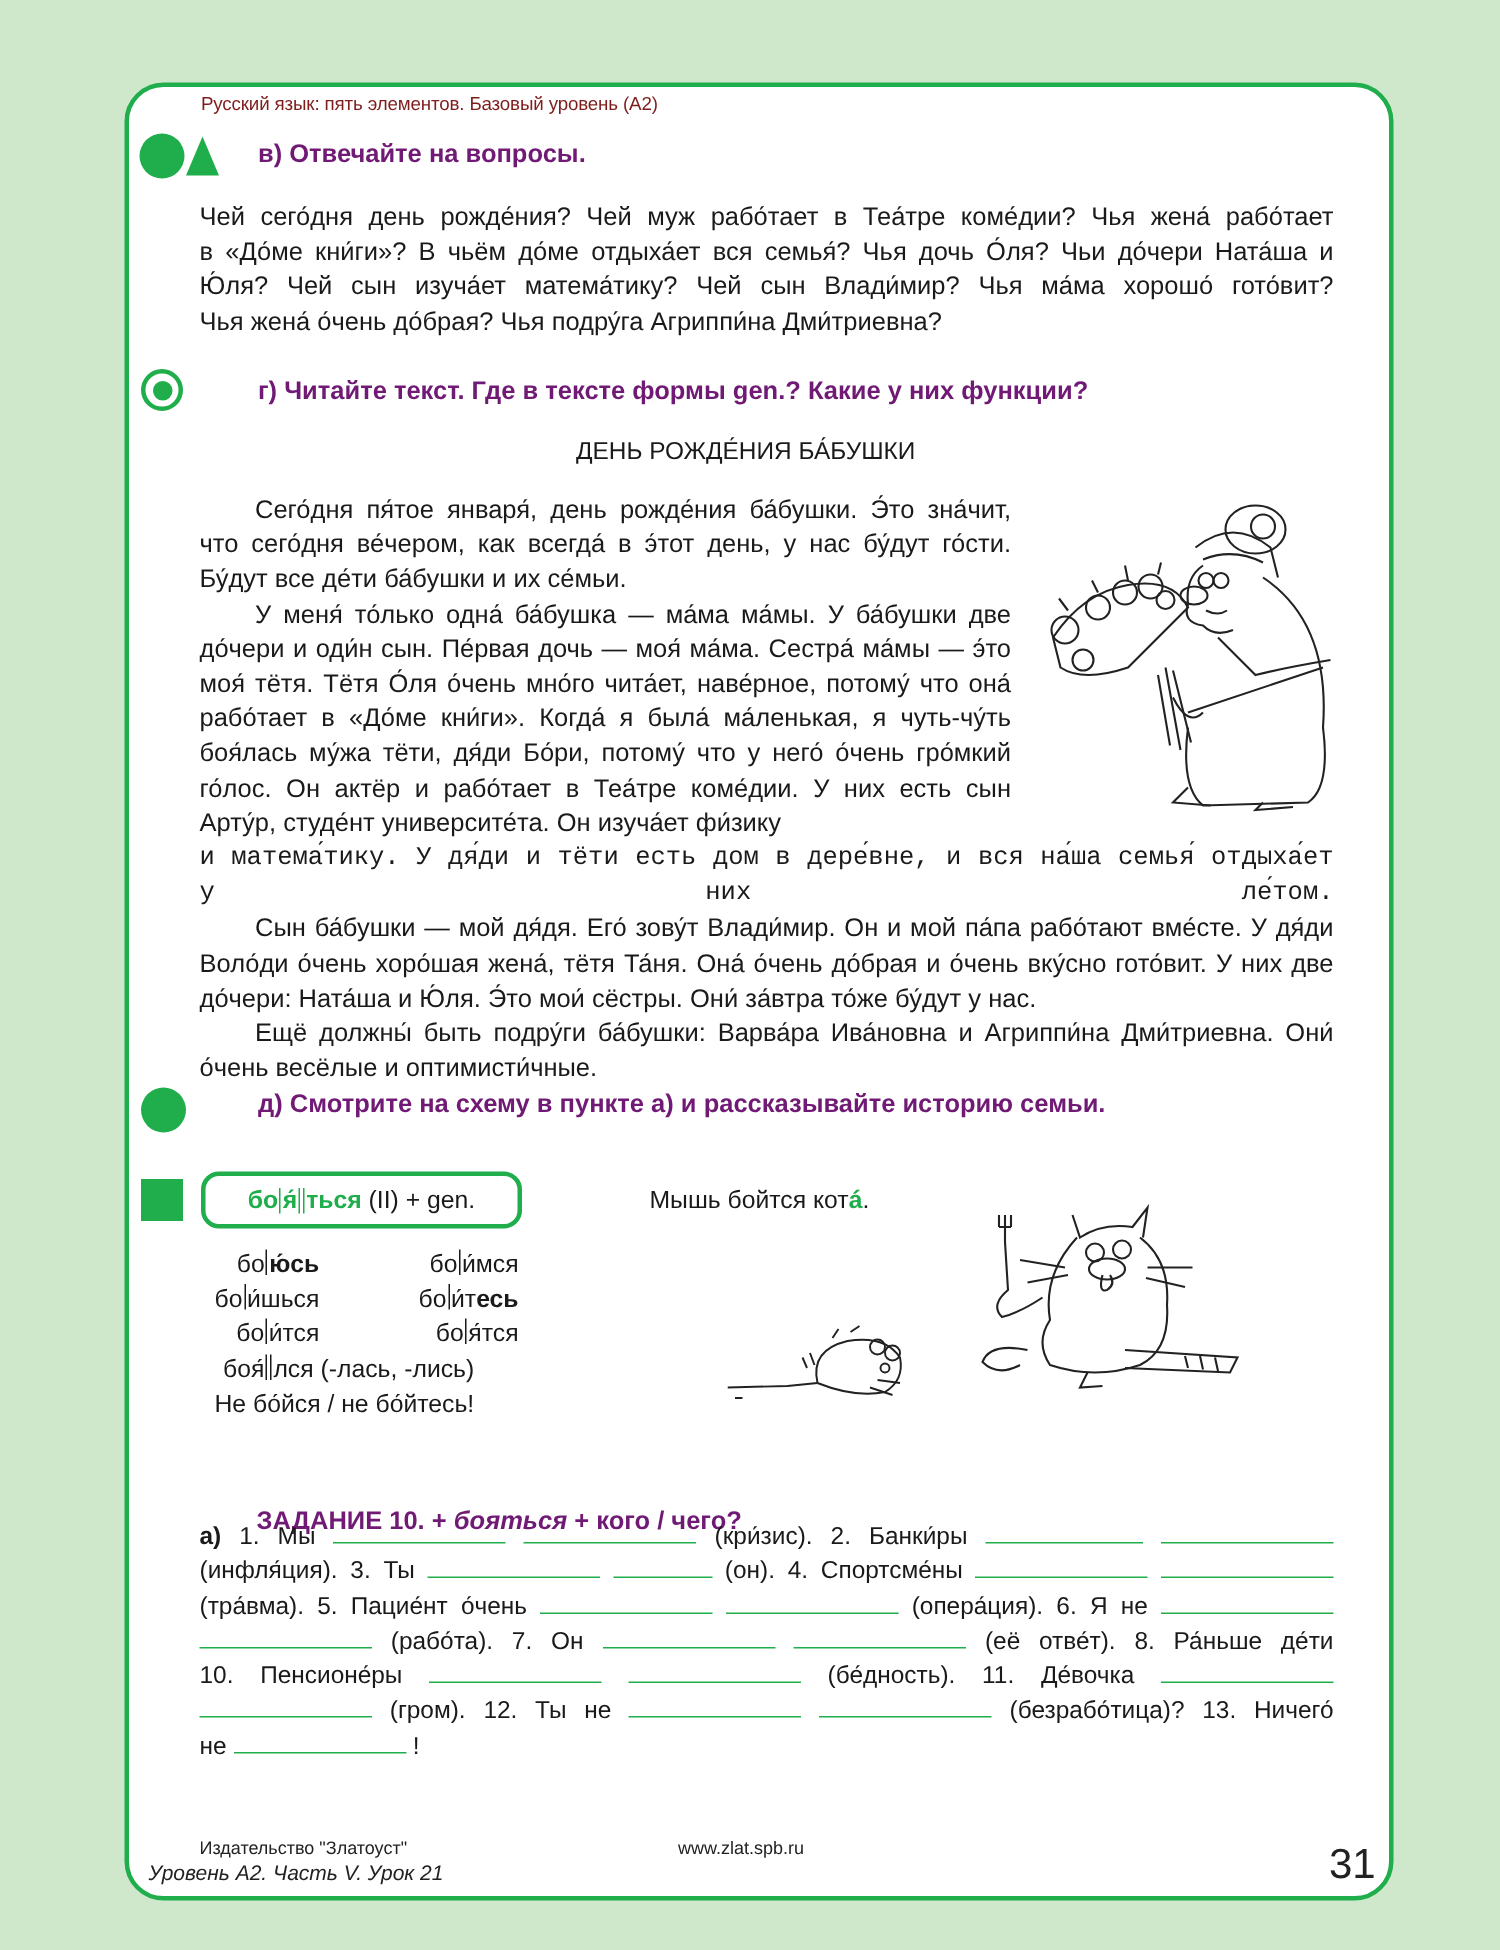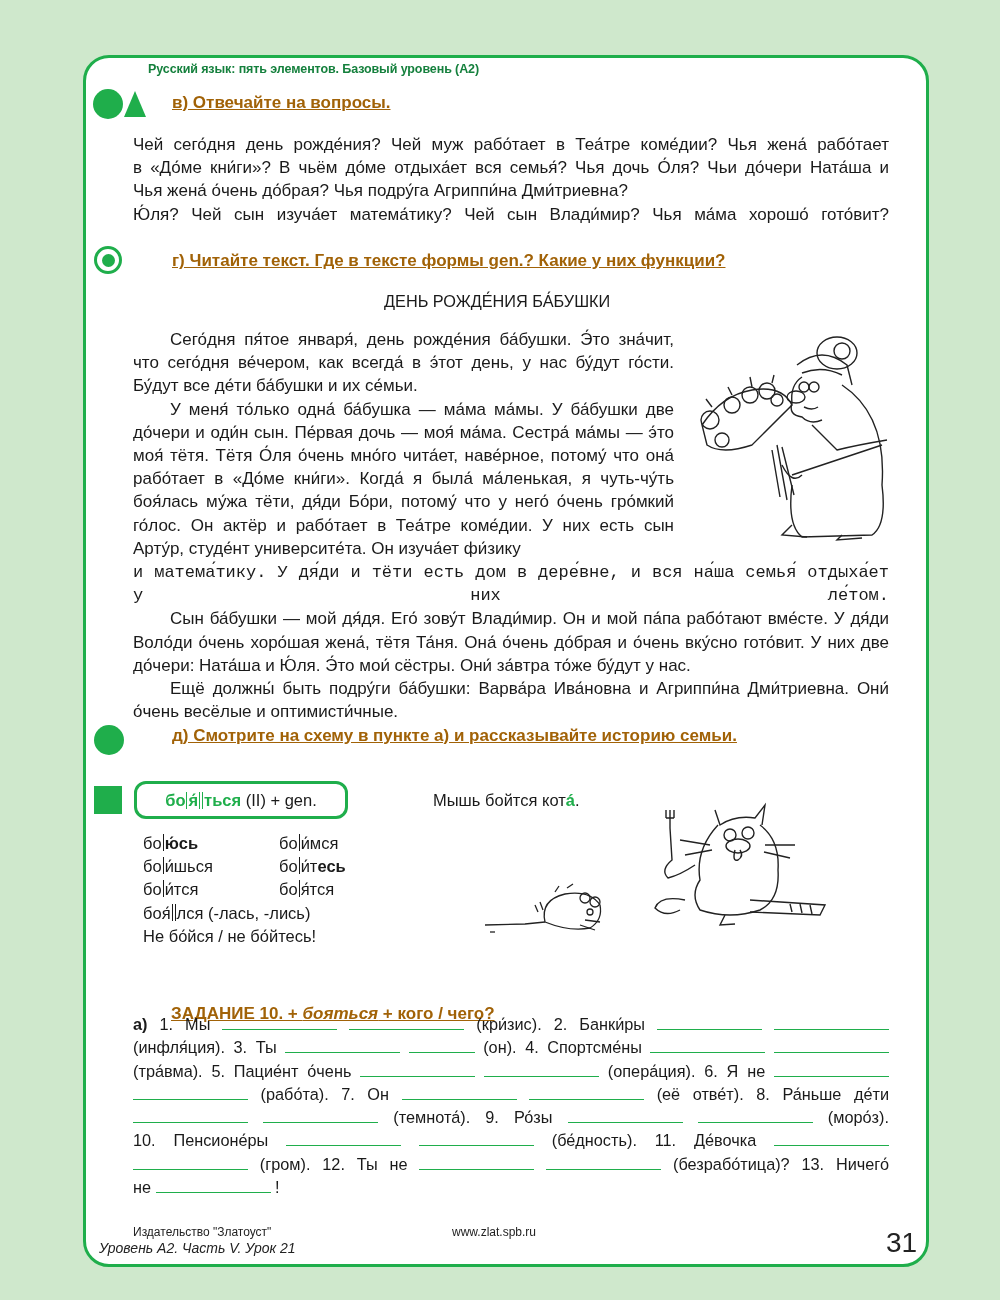--- a/index.html
+++ b/index.html
@@ -15,31 +15,29 @@
     position: absolute;
     left: 83px; top: 55px;
     width: 846px; height: 1212px;
     background: #ffffff;
     border: 3px solid #1fae4b;
     border-radius: 26px;
     box-sizing: border-box;
   }
   .abs { position: absolute; }
   .running-head {
-    left: 148px; top: 62px;
-    font-size: 12.5px; color: #15803d;
+    left: 134px; top: 62px;
+    font-size: 12.5px; color: #7f1d1d;
     letter-spacing: -0.1px;
-    font-weight: bold;
   }
   .task-title {
     font-weight: bold;
     font-size: 17px;
-    color: #a16207;
+    color: #701a75;
     white-space: nowrap;
-    text-decoration: underline;
   }
   .para {
     font-size: 17px;
     line-height: 23.2px;
     text-align: justify;
   }
   .para p { margin: 0; }
   .indent { text-indent: 37px; }
   
   .green-circle { width: 30px; height: 30px; border-radius: 50%; background: #1fae4b; }
@@ -63,21 +61,21 @@
     border-radius: 12px;
     box-sizing: border-box;
     display: flex; align-items: center; justify-content: center;
     font-size: 16.5px;
   }
   .green-bold { color: #1fae4b; font-weight: bold; }
   .sep { display: inline-block; width: 1px; height: 17px; background: #1a1a1a; vertical-align: -2px; margin: 0 1px; }
   .sep-green { background: #1fae4b; }
   .conj { font-size: 16.5px; line-height: 23.2px; }
   .conj-col { position: absolute; }
-  .conj .row { white-space: nowrap; }
+  .conj .row { white-space: nowrap; text-align: right; }
   .exercise { font-size: 16.3px; line-height: 23.3px; text-align: justify; }
   .blank {
     display: inline-block;
     border-bottom: 1.5px solid #1fae4b;
     height: 14px;
     vertical-align: baseline;
   }
   .footer-pub { font-size: 12px; color: #222; }
   .footer-level { font-size: 14px; font-style: italic; color: #222; }
   .page-num { font-size: 28px; color: #222; }
@@ -90,22 +88,22 @@
 
 <div class="abs running-head">Русский язык: пять элементов. Базовый уровень (А2)</div>
 
 <div class="abs green-circle" style="left:93px; top:89px;"></div>
 <div class="abs green-triangle" style="left:124px; top:91px;"></div>
 <div class="abs task-title" style="left:172px; top:93px;">в) Отвечайте на вопросы.</div>
 
 <div class="abs para" style="left:133px; top:133px; width:756px;">
   <p style="text-align-last: justify;">Чей сего́дня день рожде́ния? Чей муж рабо́тает в Теа́тре коме́дии? Чья жена́ рабо́тает</p>
   <p style="text-align-last: justify;">в «До́ме кни́ги»? В чьём до́ме отдыха́ет вся семья́? Чья дочь О́ля? Чьи до́чери Ната́ша и</p>
+  <p style="text-align-last: justify;">Ю́ля? Чей сын изуча́ет матема́тику? Чей сын Влади́мир? Чья ма́ма хорошо́ гото́вит?</p>
   <p>Чья жена́ о́чень до́брая? Чья подру́га Агриппи́на Дми́триевна?</p>
-  <p style="text-align-last: justify;">Ю́ля? Чей сын изуча́ет матема́тику? Чей сын Влади́мир? Чья ма́ма хорошо́ гото́вит?</p>
 </div>
 
 <div class="abs target-icon" style="left:94px; top:246px;">
     <div class="dot"></div>
   </div>
 <div class="abs task-title" style="left:172px; top:251px;">г) Читайте текст. Где в тексте формы gen.? Какие у них функции?</div>
 <div class="abs" style="left:384px; top:292px; font-size:16.3px;">ДЕНЬ РОЖДЕ́НИЯ БА́БУШКИ</div>
 
 <div class="abs para" style="left:133px; top:328px; width:541px;">
   <p class="indent">Сего́дня пя́тое января́, день рожде́ния ба́бушки. Э́то зна́чит, что сего́дня ве́чером, как всегда́ в э́тот день, у нас бу́дут го́сти. Бу́дут все де́ти ба́бушки и их се́мьи.</p>
@@ -214,21 +212,20 @@
 
 <div class="abs task-title" style="left:171px; top:972px; font-weight:bold;margin-top:32px;">
   <span style="white-space:pre;">ЗАДАНИЕ 10. + </span><i>бояться</i><span style="white-space:pre;"> + кого / чего?</span>
 </div>
 
 <div class="abs exercise" style="left:133px; top:1013px; width:756px;">
   <div style="text-align-last: justify;"><b>а)</b><span style="white-space:pre;"> 1. Мы </span><span class="blank" style="width:115px;"></span> <span class="blank" style="width:115px;"></span><span style="white-space:pre;"> (кри́зис). 2. Банки́ры </span><span class="blank" style="width:105px;"></span> <span class="blank" style="width:115px;"></span></div>
   <div style="text-align-last: justify;"><span style="white-space:pre;">(инфля́ция). 3. Ты </span><span class="blank" style="width:115px;"></span> <span class="blank" style="width:66px;"></span><span style="white-space:pre;"> (он). 4. Спортсме́ны </span><span class="blank" style="width:115px;"></span> <span class="blank" style="width:115px;"></span></div>
   <div style="text-align-last: justify;"><span style="white-space:pre;">(тра́вма). 5. Пацие́нт о́чень </span><span class="blank" style="width:115px;"></span> <span class="blank" style="width:115px;"></span><span style="white-space:pre;"> (опера́ция). 6. Я не </span><span class="blank" style="width:115px;"></span></div>
   <div style="text-align-last: justify;"><span class="blank" style="width:115px;"></span><span style="white-space:pre;"> (рабо́та). 7. Он </span><span class="blank" style="width:115px;"></span> <span class="blank" style="width:115px;"></span><span style="white-space:pre;"> (её отве́т). 8. Ра́ньше де́ти</span></div>
-  <div style="text-align-last: justify;"><span class="blank" style="width:115px;"></span> <span class="blank" style="width:115px;"></span><span style="white-space:pre;"> (темнота́). 9. Ро́зы </span><span class="blank" style="width:115px;"></span> <span class="blank" style="width:115px;"></span><span style="white-space:pre;"> (моро́з).</span></div>
   <div style="text-align-last: justify;"><span style="white-space:pre;">10. Пенсионе́ры </span><span class="blank" style="width:115px;"></span> <span class="blank" style="width:115px;"></span><span style="white-space:pre;"> (бе́дность). 11. Де́вочка </span><span class="blank" style="width:115px;"></span></div>
   <div style="text-align-last: justify;"><span class="blank" style="width:115px;"></span><span style="white-space:pre;"> (гром). 12. Ты не </span><span class="blank" style="width:115px;"></span> <span class="blank" style="width:115px;"></span><span style="white-space:pre;"> (безрабо́тица)? 13. Ничего́</span></div>
   <div><span style="white-space:pre;">не </span><span class="blank" style="width:115px;"></span><span style="white-space:pre;"> !</span></div>
 </div>
 
 <div class="abs footer-pub" style="left:133px; top:1225px;">Издательство "Златоуст"</div>
 <div class="abs footer-pub" style="left:452px; top:1225px;">www.zlat.spb.ru</div>
 <div class="abs footer-level" style="left:99px; top:1240px;">Уровень А2. Часть V. Урок 21</div>
 <div class="abs page-num" style="left:886px; top:1227px;">31</div>
 

